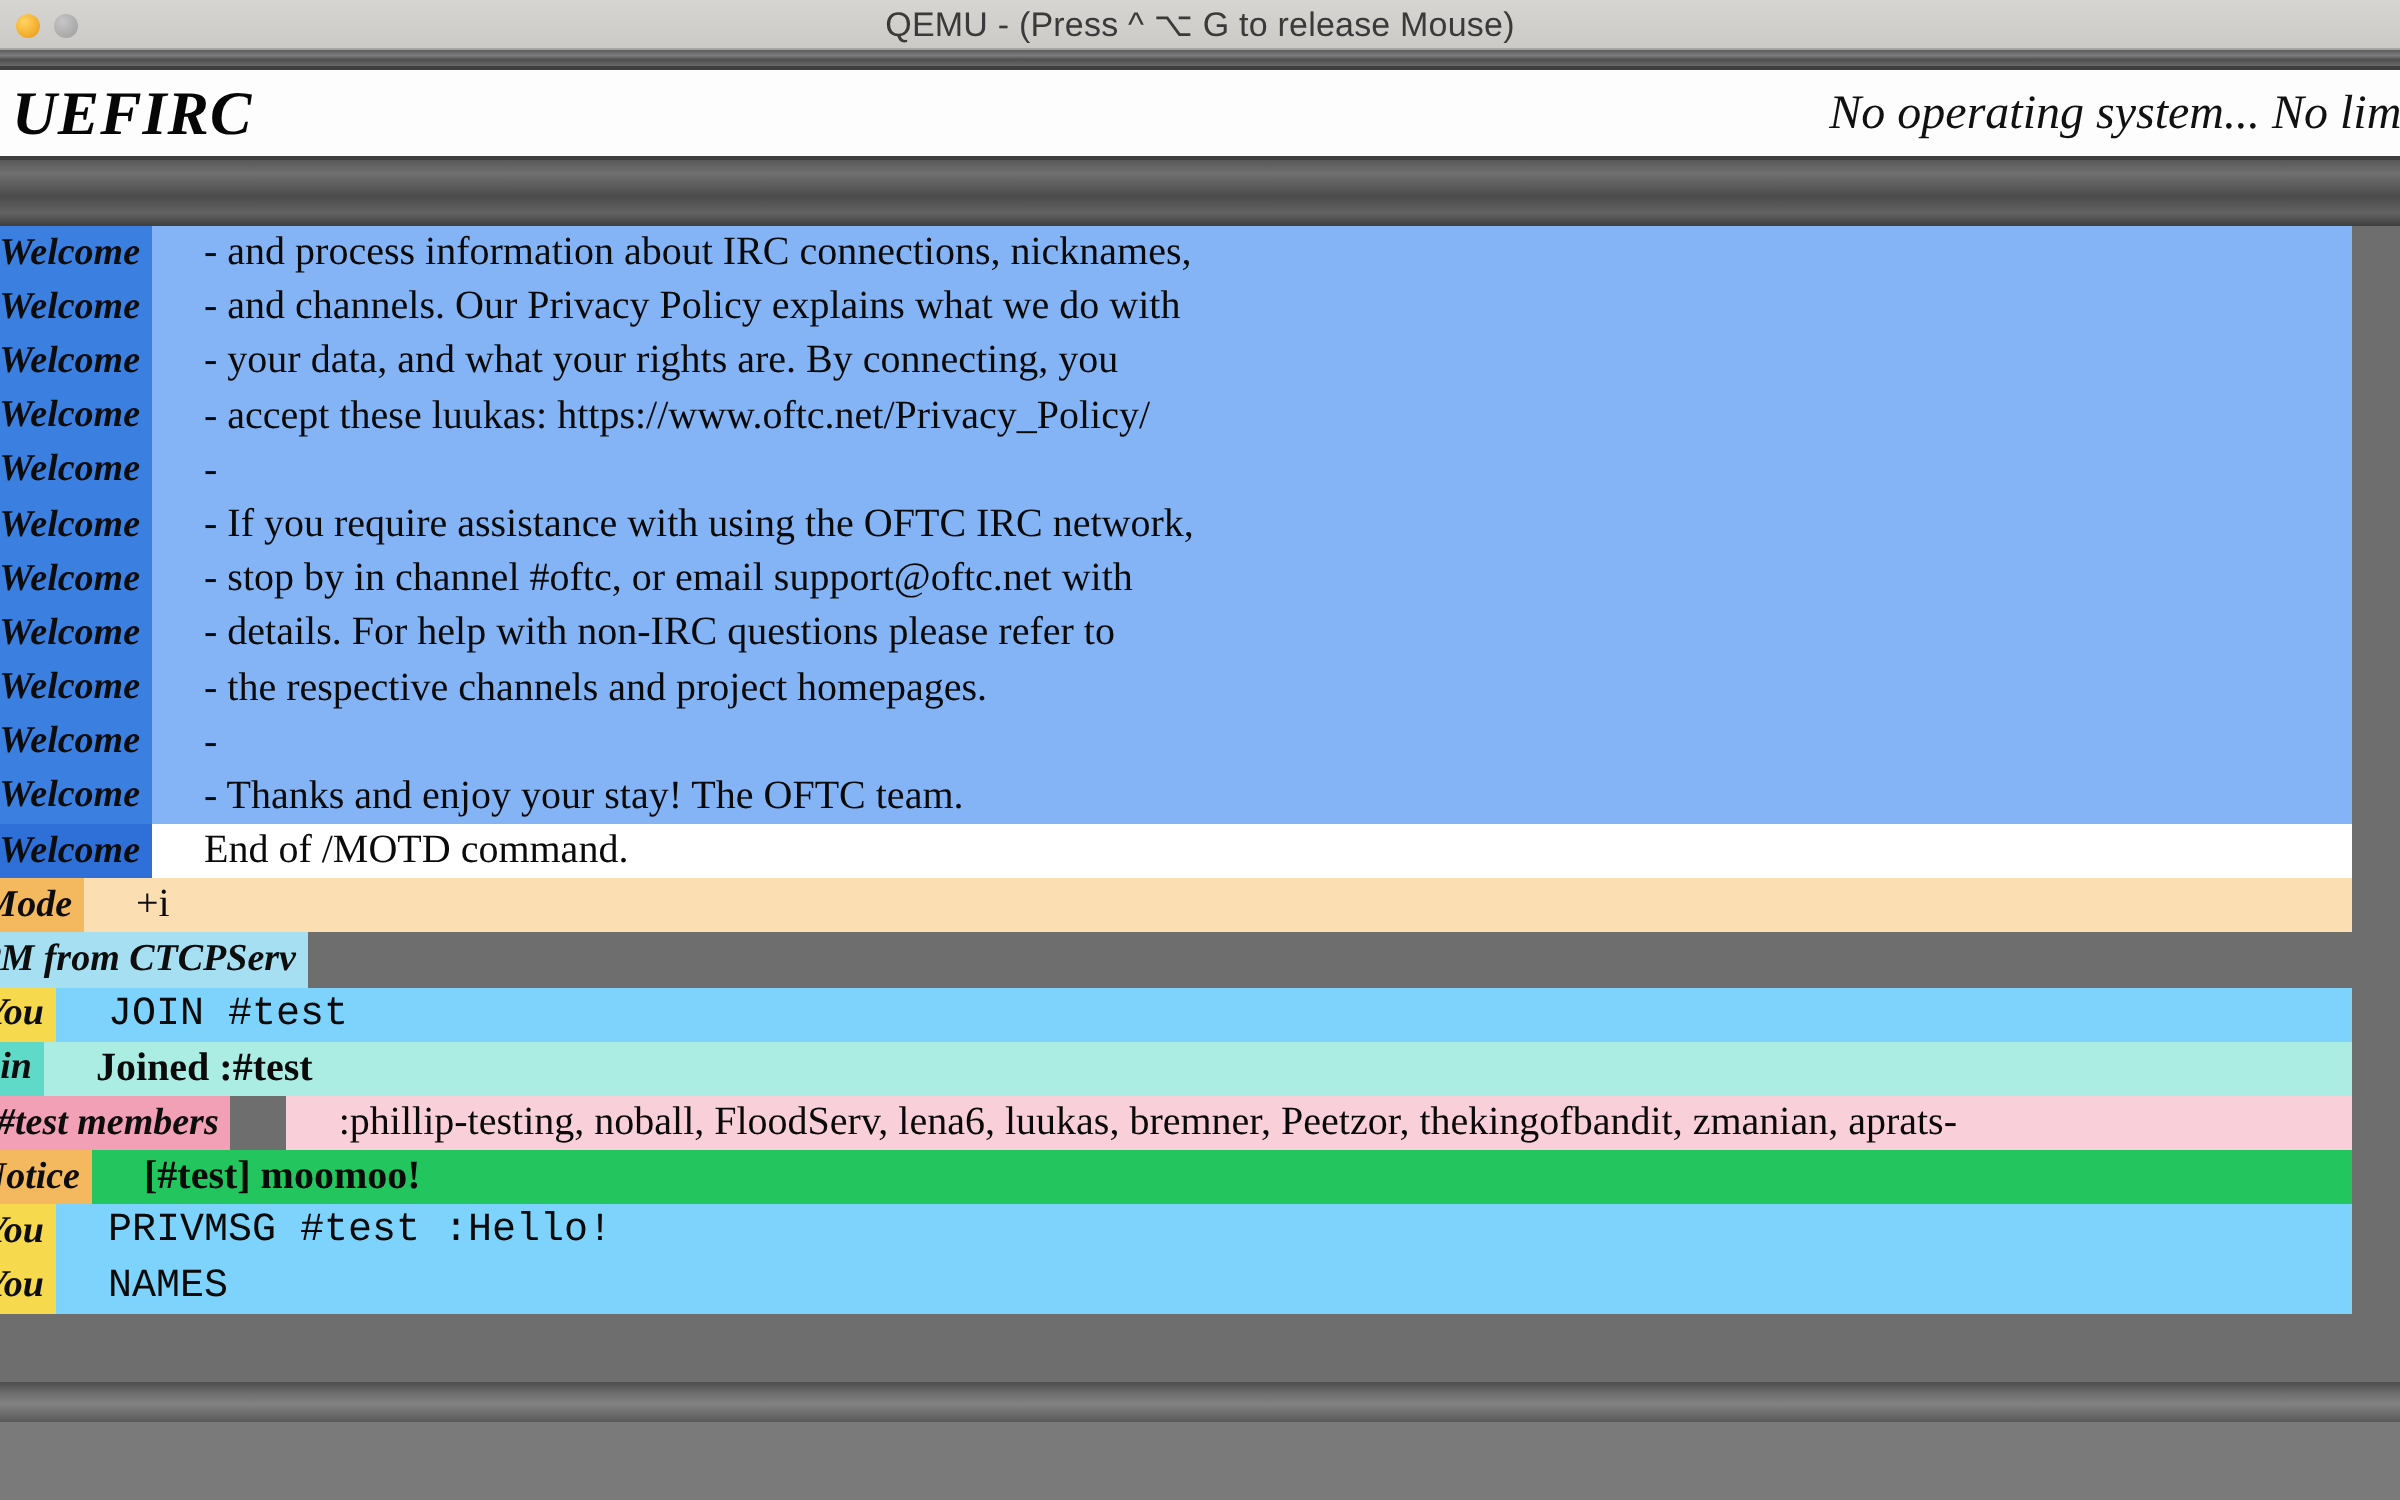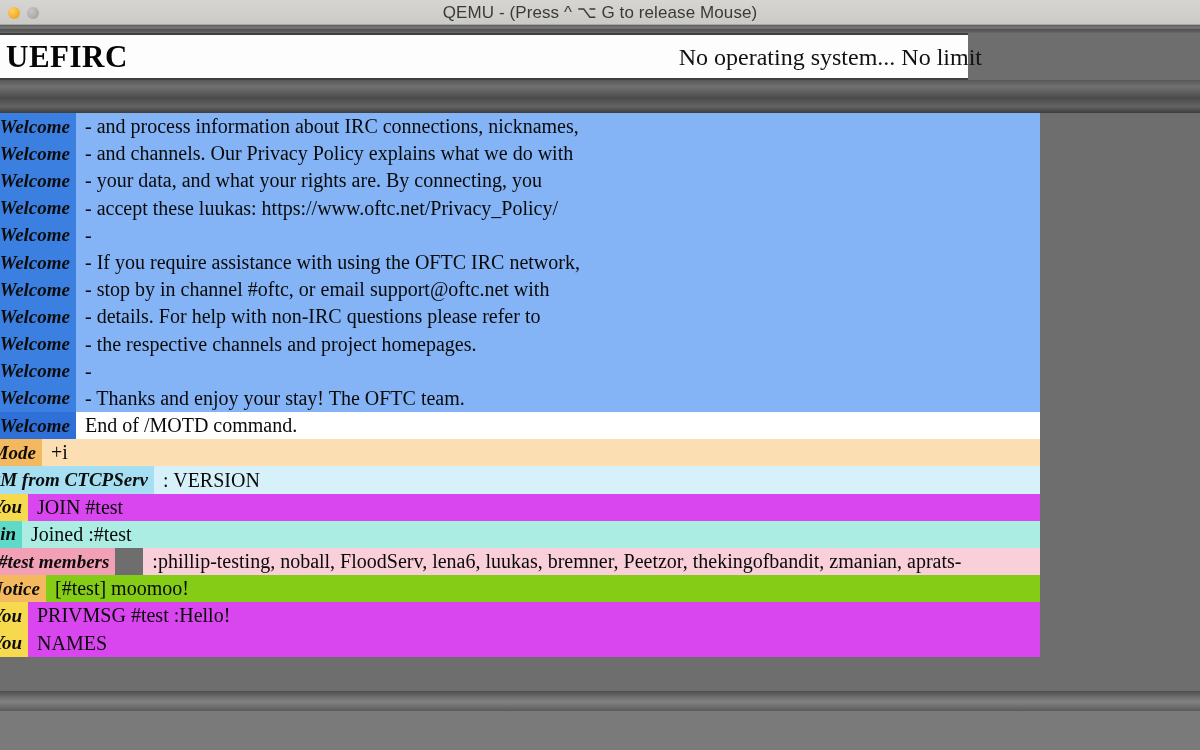--- a/index.html
+++ b/index.html
@@ -19,64 +19,64 @@
   .tb-dot.gray { background:radial-gradient(circle at 35% 32%, #c6c6c6, #a9a9a9 70%, #949494); }
   .tb-title{ width:100%; text-align:center; font-size:17px; color:#3a3a3a;
     font-family:"Liberation Sans", sans-serif; letter-spacing:.1px; }
 
   
   .screen{ position:absolute; left:0; top:25px; width:1200px; height:725px; background:#6e6e6e; }
 
   .chrome-top{ position:absolute; left:0; top:0; width:1200px; height:8px;
     background:linear-gradient(#5d5d5d 0%, #7c7c7c 35%, #4f4f4f 60%, #6a6a6a 100%); }
 
-  .header{ position:absolute; left:0; top:8px; width:968px; height:47px;
+  .header{ position:absolute; left:0; top:8px; width:1200px; height:47px;
     background:#fdfdfd; display:flex; align-items:center; justify-content:space-between;
-    border-top:2px solid #3f3f3f; border-bottom:2px solid #3f3f3f; }
+    border-top:2px solid #3f3f3f; border-bottom:2px solid #3f3f3f;font-style:italic; }
   .header-title{ font-size:31px; font-weight:700; color:#060606; padding-left:6px;
     letter-spacing:.5px; line-height:1; }
   .header-tagline{ font-size:24px; color:#111; padding-right:0; white-space:nowrap;
     line-height:1; margin-right:-14px; }
 
   .chrome-mid{ position:absolute; left:0; top:55px; width:1200px; height:33px;
     background:linear-gradient(#585858 0%, #707070 20%, #4b4b4b 55%, #636363 80%, #3e3e3e 100%); }
 
   
-  .msglist{ position:absolute; left:0; top:88px; width:1040px; height:578px; overflow:hidden; }
+  .msglist{ position:absolute; left:0; top:88px; width:1176px; height:578px; overflow:hidden; }
 
   .row{ display:flex; align-items:stretch; height:27.2px; width:1200px; overflow:hidden; }
   .badge{ flex:0 0 auto; display:flex; align-items:center; justify-content:flex-end;
     font-style:italic; font-weight:600; font-size:19px; color:#0d0d0d;
     padding:0 6px 0 4px; margin-left:-6px; white-space:nowrap; }
   .body{ flex:1 1 auto; display:flex; align-items:center; font-size:20px; color:#0a0a0a;
-    padding-left:9px; white-space:nowrap; overflow:hidden; }
+    padding-left:26px; white-space:nowrap; overflow:hidden; }
 
   
   .t-welcome .badge{ background:#3b7fe0; }
   .t-welcome .body { background:#84b4f5; }
   .t-welcome.last .body{ background:#ffffff; }
   .t-welcome.last .badge{ background:#2f6fd8; }
 
   .t-mode .badge{ background:#f4b95e; }
   .t-mode .body { background:#fbdfb2; }
 
   .t-pm .badge{ background:#a5dff1; }
   .t-pm .body { background:#d6f1fa; }
 
   .t-you .badge{ background:#f7d94e; }
-  .t-you .body { background:#d946ef; }
+  .t-you .body { background:#7dd3fc;font-family:Liberation Mono, monospace; }
 
   .t-join .badge{ background:#5fd9c8; }
-  .t-join .body { background:#abece3; }
+  .t-join .body { background:#abece3;font-weight:bold; }
 
   .t-members .badge{ background:#f2a0b6; }
   .t-members .body { background:#f9cfda;margin-left:28px; }
 
   .t-notice .badge{ background:#f4b95e; }
-  .t-notice .body { background:#84cc16; }
+  .t-notice .body { background:#22c55e;font-weight:bold; }
 
   .pm-colon{ padding-right:22px; }
 
   
   .chrome-bot{ position:absolute; left:0; top:666px; width:1200px; height:20px;
     background:linear-gradient(#4d4d4d 0%, #6f6f6f 30%, #828282 55%, #5a5a5a 100%); }
 
   .composer{ position:absolute; left:0; top:686px; width:1200px; height:64px;
     background:#7a7a7a; display:flex; align-items:center; }
   .input-value{ position:absolute; left:100px; top:700px; font-size:20px; color:#111; }
@@ -151,21 +151,20 @@
       <div class="row t-welcome last">
         <div class="badge" style="width: 82px;">Welcome</div>
         <div class="body">End of /MOTD command.</div>
       </div>
       <div class="row t-mode">
         <div class="badge" style="width: 48px;">Mode</div>
         <div class="body">+i</div>
       </div>
       <div class="row t-pm">
         <div class="badge" style="width: 160px;">PM from CTCPServ</div>
-        <div class="body pm-colon">:     VERSION</div>
       </div>
       <div class="row t-you">
         <div class="badge" style="width: 34px;">You</div>
         <div class="body">JOIN #test</div>
       </div>
       <div class="row t-join">
         <div class="badge" style="width: 28px;">Join</div>
         <div class="body">Joined :#test</div>
       </div>
       <div class="row t-members">

